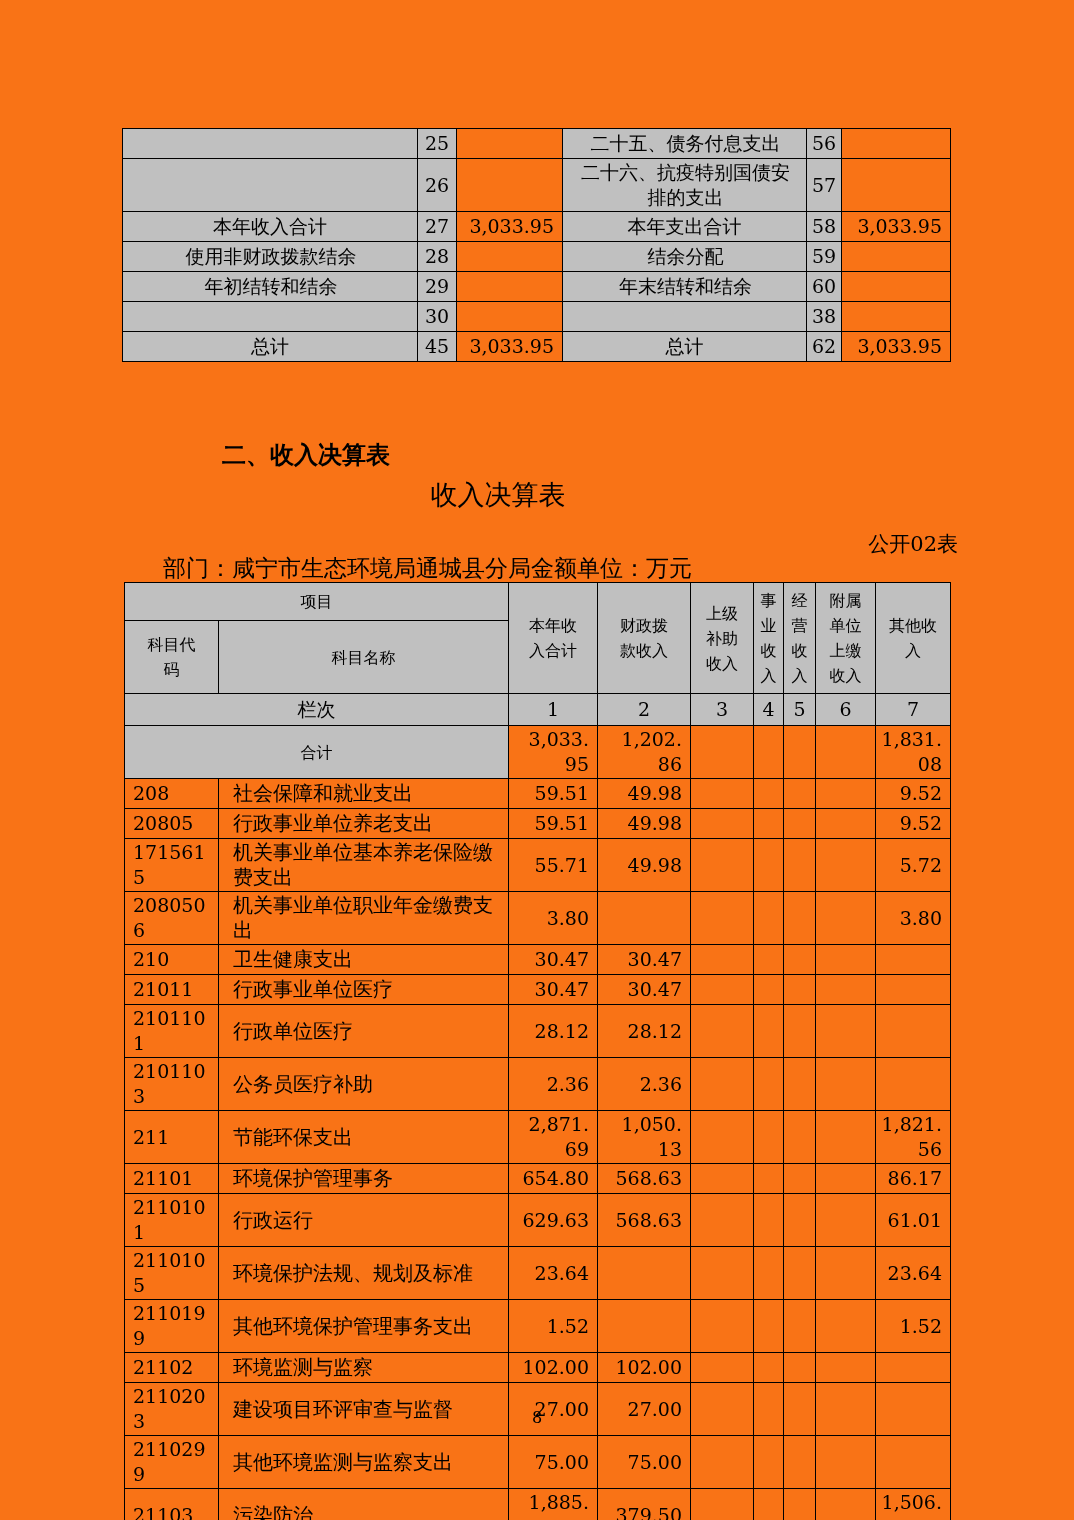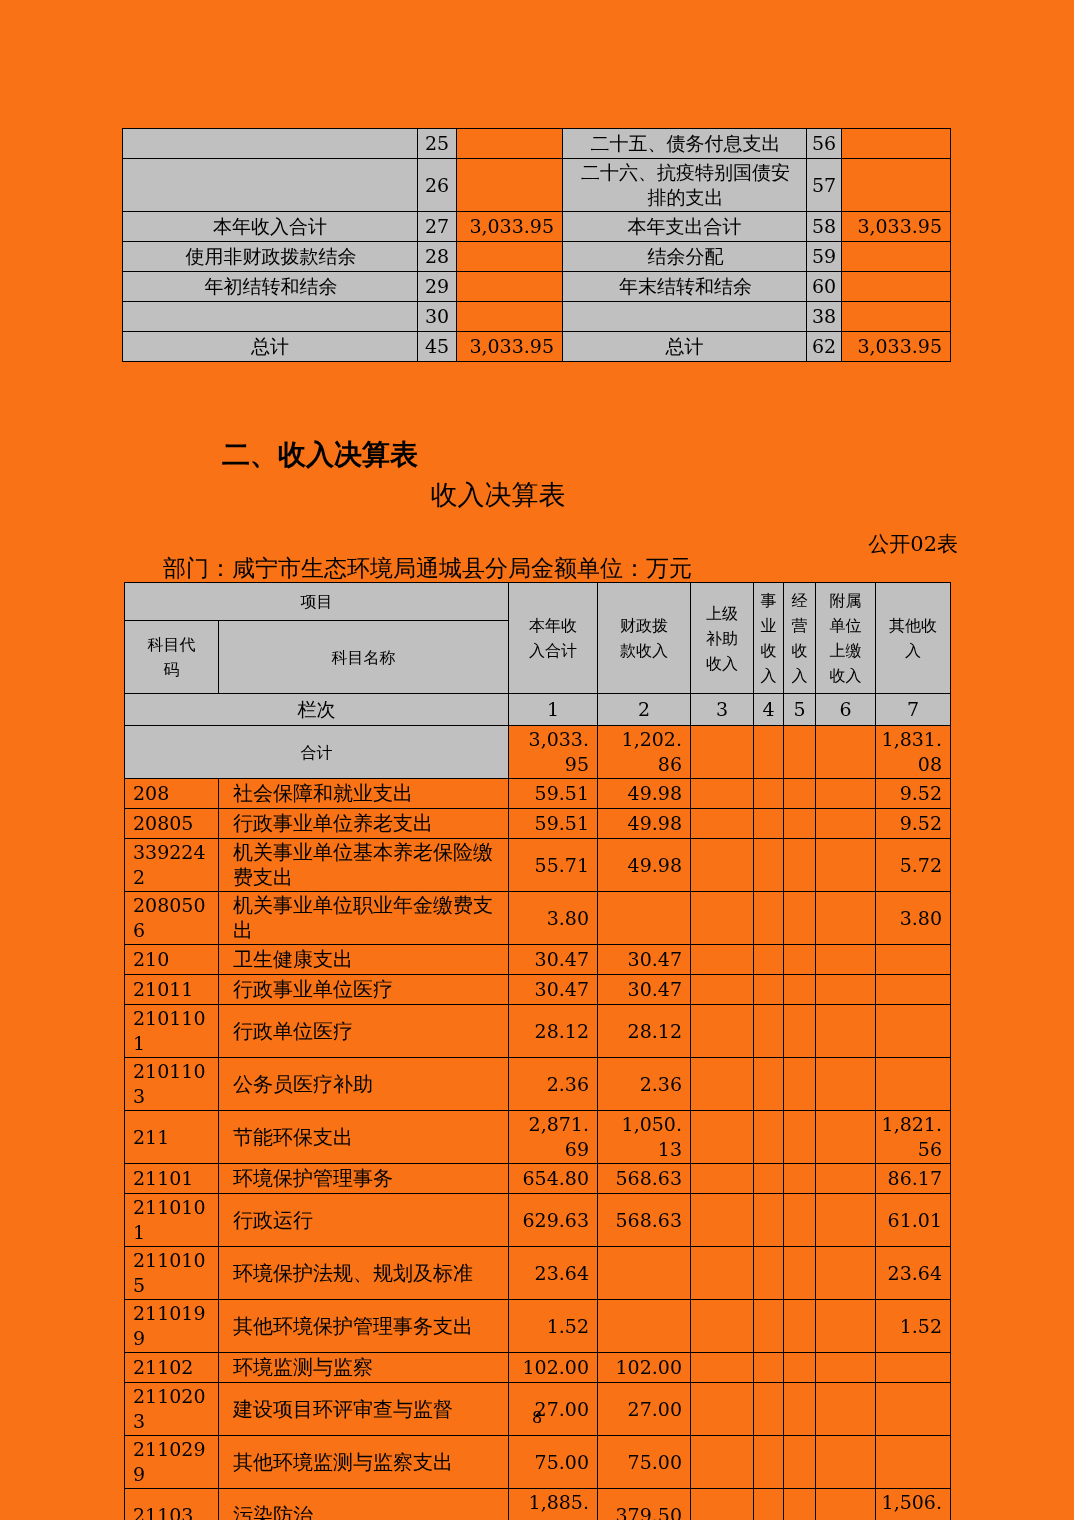--- a/index.html
+++ b/index.html
@@ -26,21 +26,21 @@
   
   .top { position:absolute; left:122px; top:128px; width:828px; }
   .top td { height:27px; }
   .top td.lbl { text-align:center; padding-left:6px; }
   .top tr.em td.lbl { text-align:center; font-weight:normal; padding-left:4px; }
 
   
   .heading {
     position:absolute; left:222px; top:438px;
     font-family:"DejaVu Sans", sans-serif;
-    font-size:28px; font-weight:bold; line-height:34px;
+    font-size:24px; font-weight:bold; line-height:34px;
   }
   .title {
     position:absolute; left:0; top:478px; width:996px;
     text-align:center; font-size:27px; line-height:34px;
   }
   .code-line {
     position:absolute; right:116px; top:532px;
     font-size:21px; line-height:24px;
   }
   .meta-line {
@@ -231,21 +231,21 @@
           <td class="name pre">行政事业单位养老支出</td>
           <td class="val num pre">59.51</td>
           <td class="val num pre">49.98</td>
           <td class="val num pre"></td>
           <td class="val num pre"></td>
           <td class="val num pre"></td>
           <td class="val num pre"></td>
           <td class="val num pre">9.52</td>
         </tr>
         <tr>
-          <td class="code">3392242</td>
+          <td class="code">1715615</td>
           <td class="name pre">机关事业单位基本养老保险缴
 费支出</td>
           <td class="val num pre">55.71</td>
           <td class="val num pre">49.98</td>
           <td class="val num pre"></td>
           <td class="val num pre"></td>
           <td class="val num pre"></td>
           <td class="val num pre"></td>
           <td class="val num pre">5.72</td>
         </tr>

